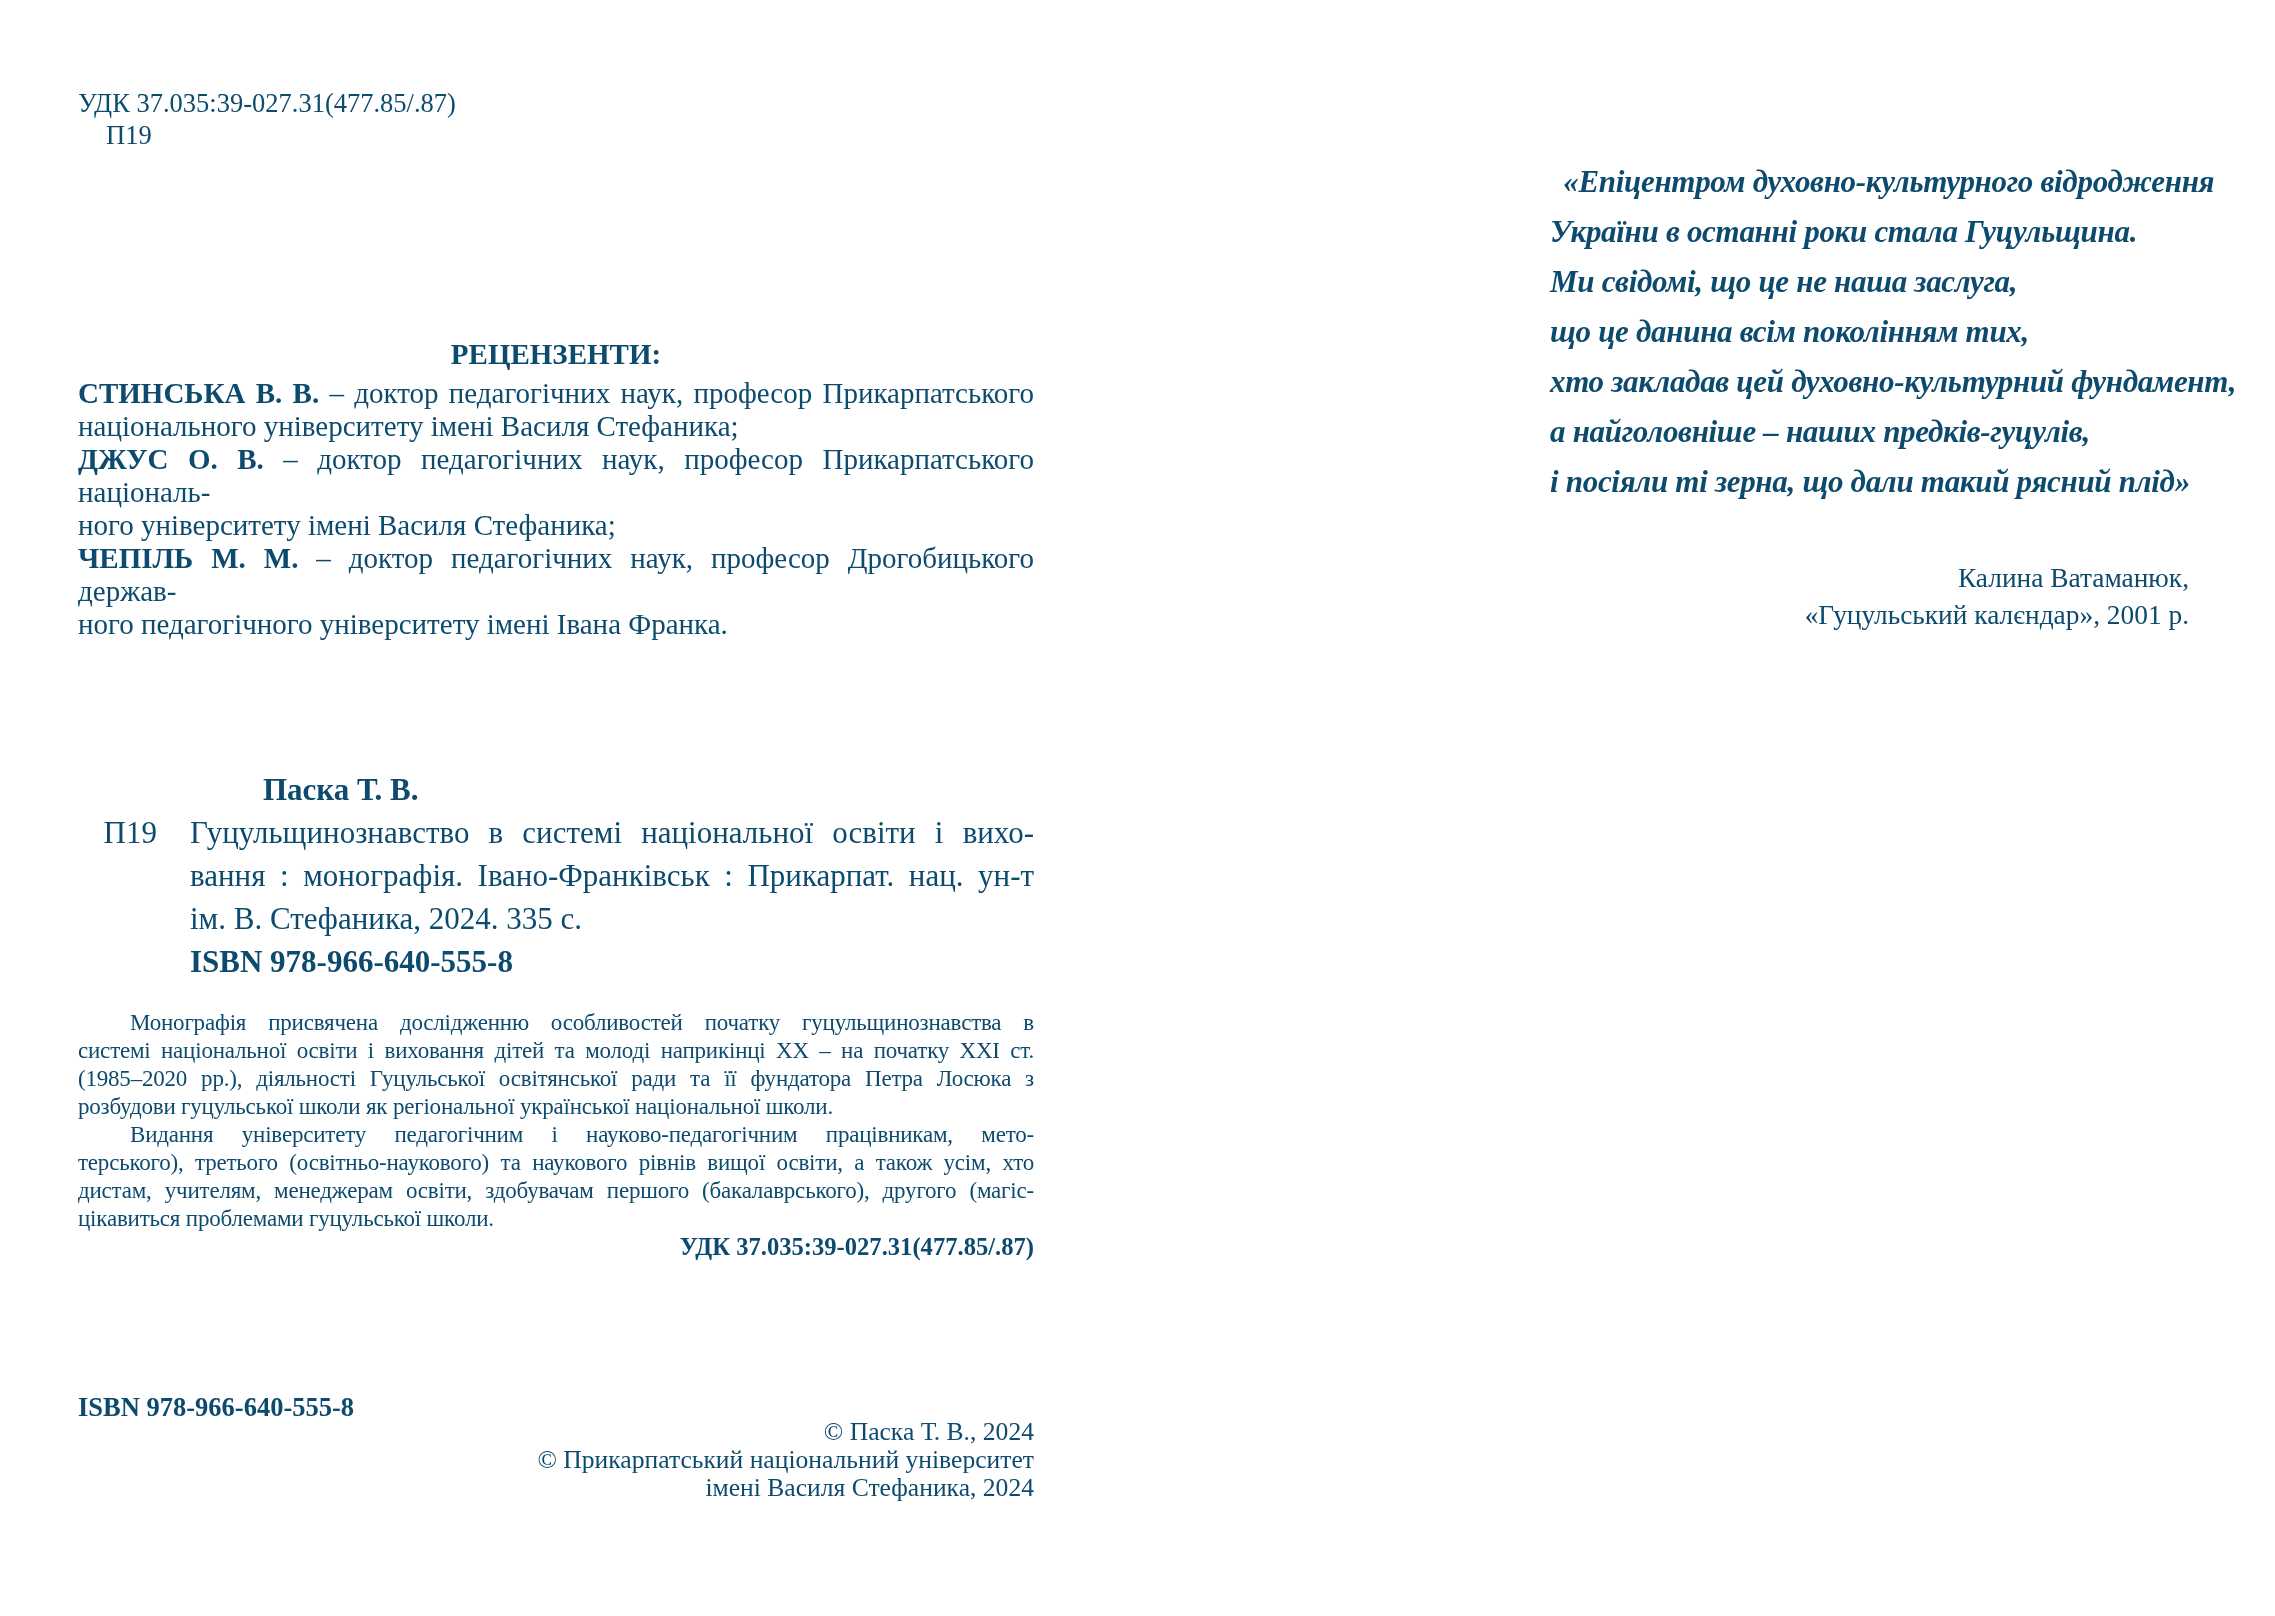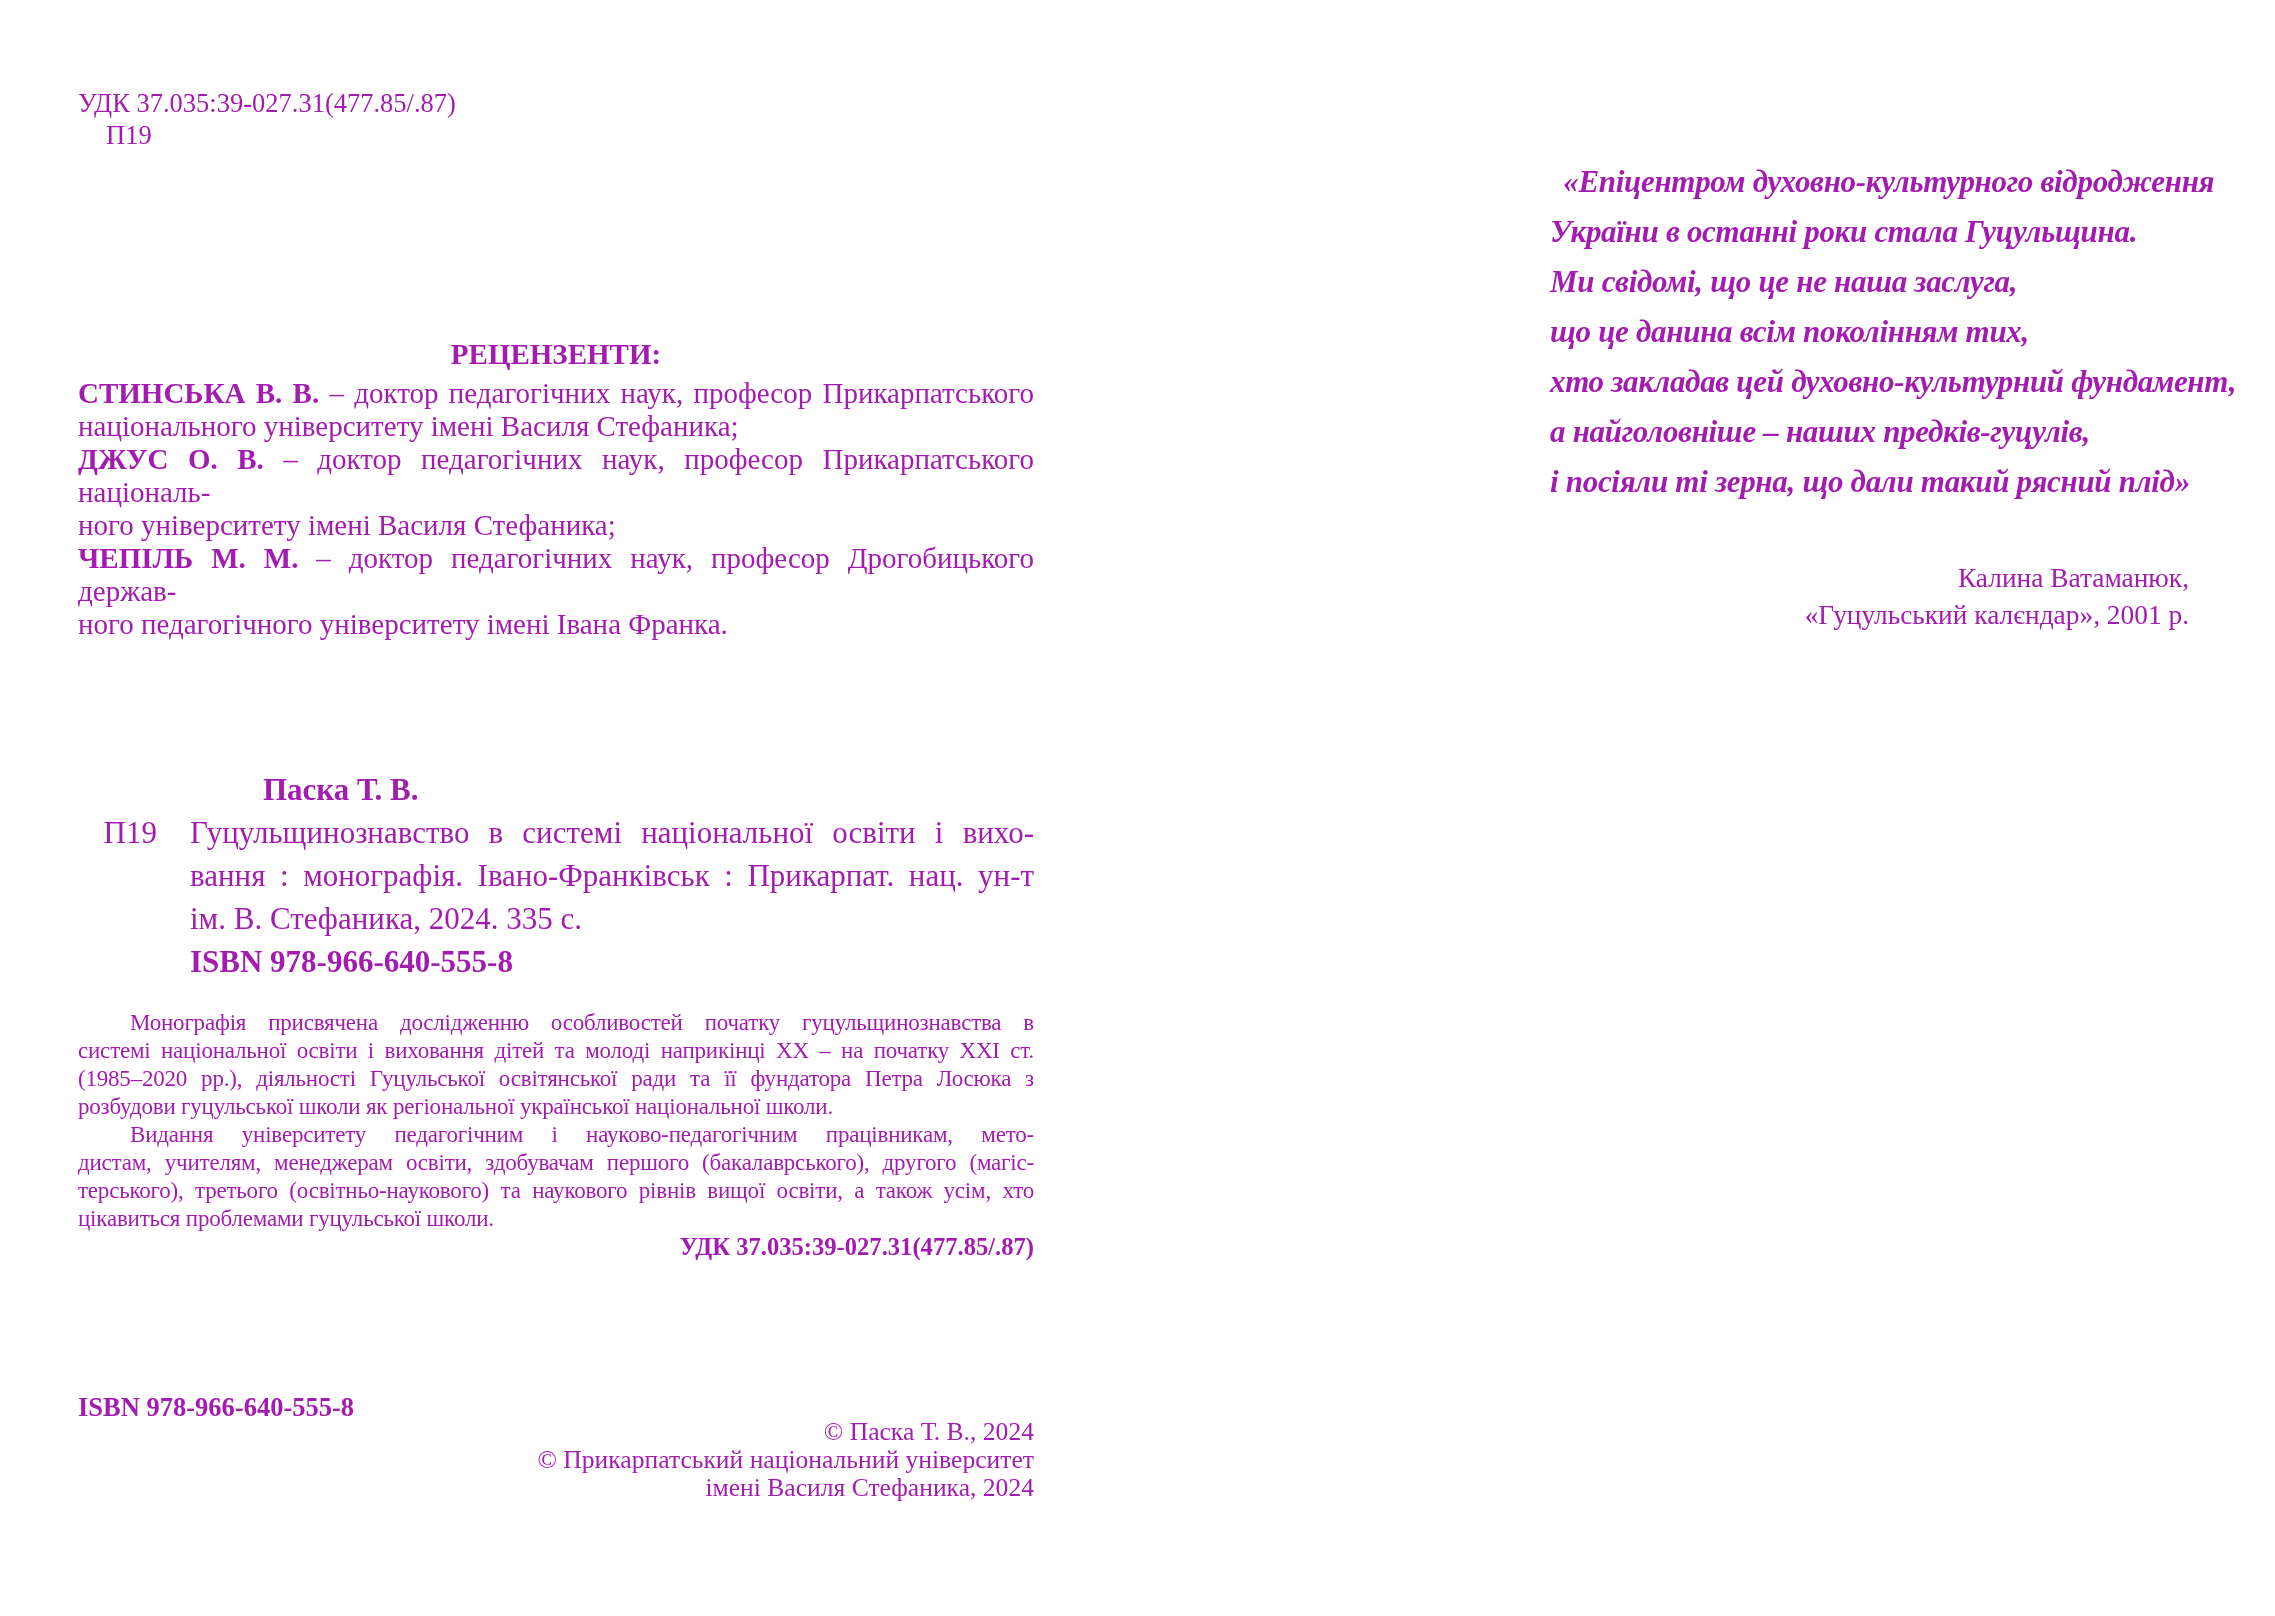--- a/index.html
+++ b/index.html
@@ -1,21 +1,21 @@
 <!DOCTYPE html>
 <html style="font-size:15px"><head>
 <meta charset="utf-8">
 <style>
   html,body{margin:0;padding:0;background:#ffffff;}
   .spread{
     position:relative;
     width:2275px;height:1616px;
     background:#ffffff;
     font-family:"Liberation Serif","DejaVu Serif",serif;
-    color:#a21caf;
+    color:#0c4a6e;
     overflow:hidden;
   }
   .abs{position:absolute;}
 
   
   .left-col{left:78px;width:956px;}
   .udc-top{top:87px;font-size:26.5px;line-height:32px;}
   .p19-top{top:119px;left:106px;font-size:26.5px;line-height:32px;}
   .recommendation{top:185px;text-align:center;font-size:26.5px;line-height:31px;font-weight:bold;font-style:italic;}
   .rev-heading{top:337px;text-align:center;font-size:29px;font-weight:bold;line-height:34px;}
@@ -69,22 +69,22 @@
     <div class="btext">ім. В. Стефаника, 2024. 335 с.</div>
     <div class="btext isbn">ISBN 978-966-640-555-8</div>
   </div>
 
   <div class="abs left-col annotation">
     <div class="jline indent">Монографія присвячена дослідженню особливостей початку гуцульщинознавства в</div>
     <div class="jline">системі національної освіти і виховання дітей та молоді наприкінці ХХ – на початку ХХІ ст.</div>
     <div class="jline">(1985–2020 рр.), діяльності Гуцульської освітянської ради та її фундатора Петра Лосюка з</div>
     <div class="lastline">розбудови гуцульської школи як регіональної української національної школи.</div>
     <div class="jline indent">Видання університету педагогічним і науково-педагогічним працівникам, мето-</div>
+    <div class="jline">терського), третього (освітньо-наукового) та наукового рівнів вищої освіти, а також усім, хто</div>
     <div class="jline">дистам, учителям, менеджерам освіти, здобувачам першого (бакалаврського), другого (магіс-</div>
-    <div class="jline">терського), третього (освітньо-наукового) та наукового рівнів вищої освіти, а також усім, хто</div>
     <div class="lastline">цікавиться проблемами гуцульської школи.</div>
   </div>
 
   <div class="abs left-col udc-bottom">УДК 37.035:39-027.31(477.85/.87)</div>
 
   <div class="abs left-col isbn-bottom">ISBN 978-966-640-555-8</div>
 
   <div class="abs left-col copyright">
     <div>© Паска Т. В., 2024</div>
     <div>© Прикарпатський національний університет</div>

